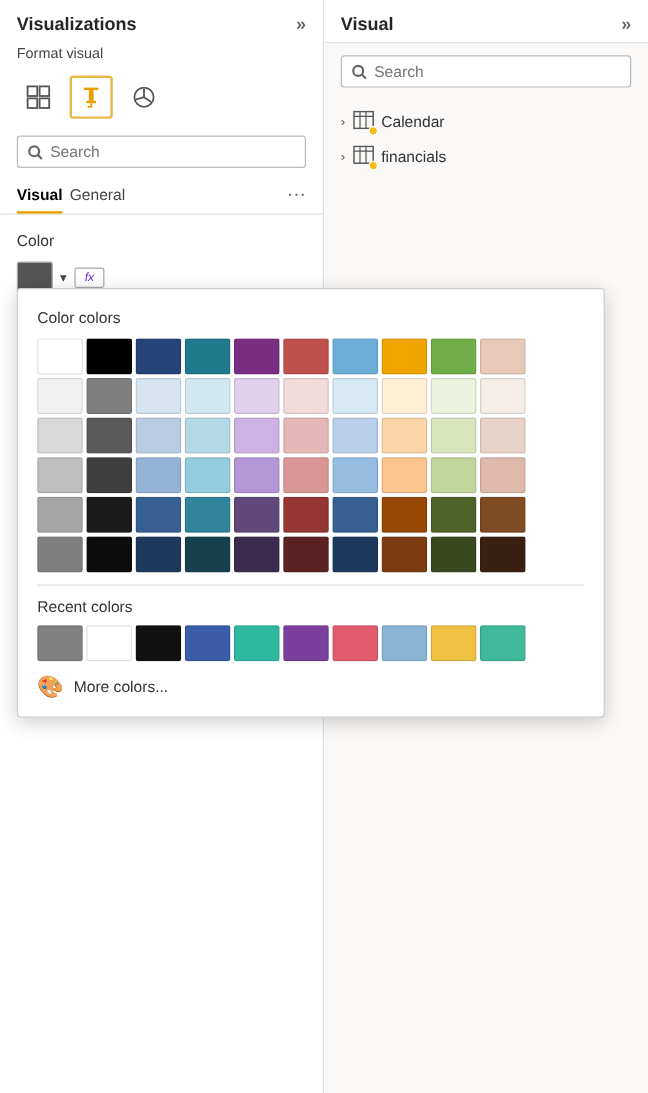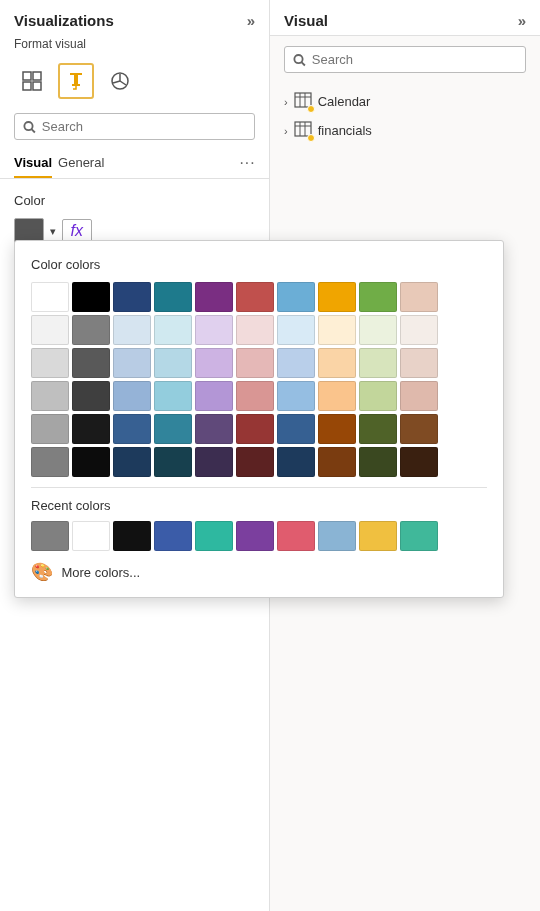--- a/index.html
+++ b/index.html
@@ -150,21 +150,21 @@
     .dropdown-arrow {
       font-size: 11px;
       color: #444;
       cursor: pointer;
     }
 
     .fx-btn {
       border: 1px solid #aaa;
       border-radius: 2px;
       padding: 2px 8px;
-      font-size: 16px;
+      font-size: 10px;
       color: #6d28d9;
       cursor: pointer;
       background: #fff;
       font-style: italic;
     }
 
     
     .color-picker-popup {
       position: absolute;
       top: 240px;

